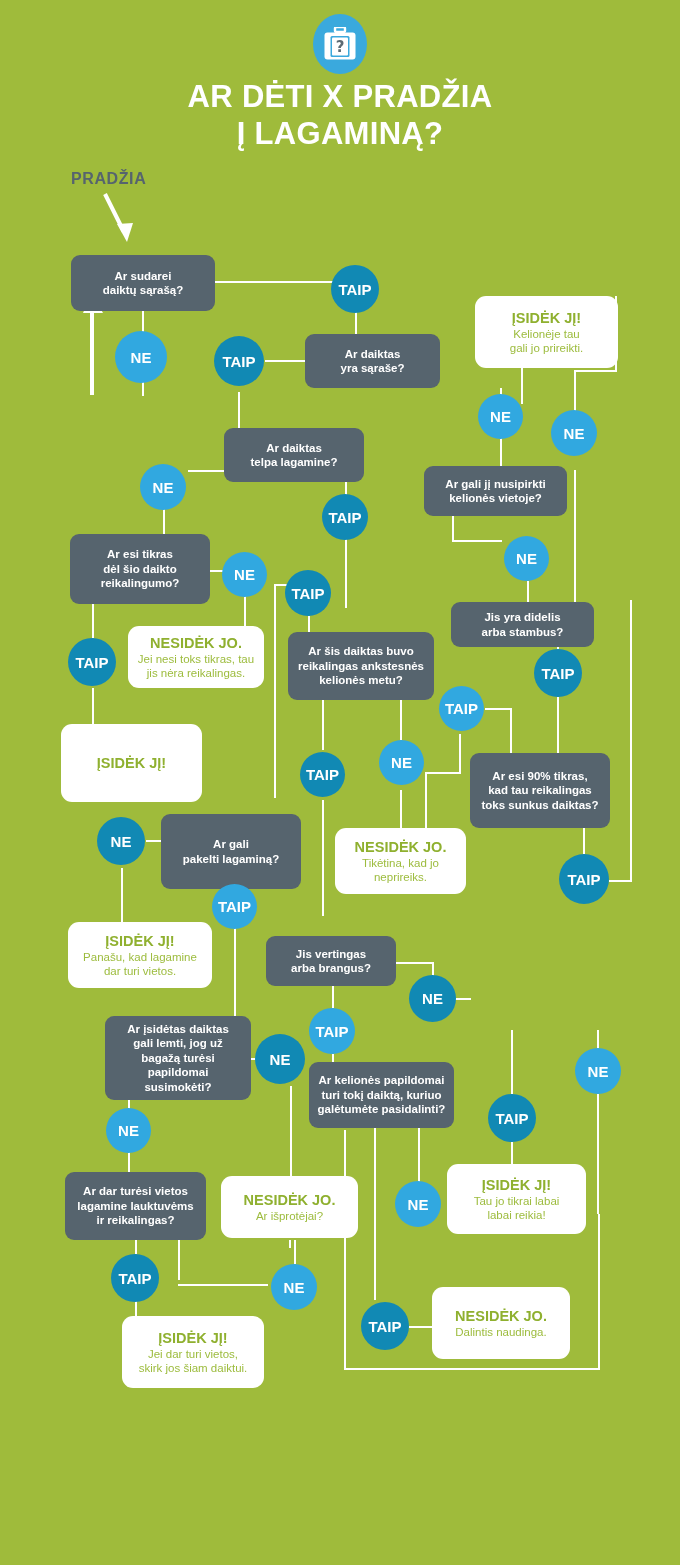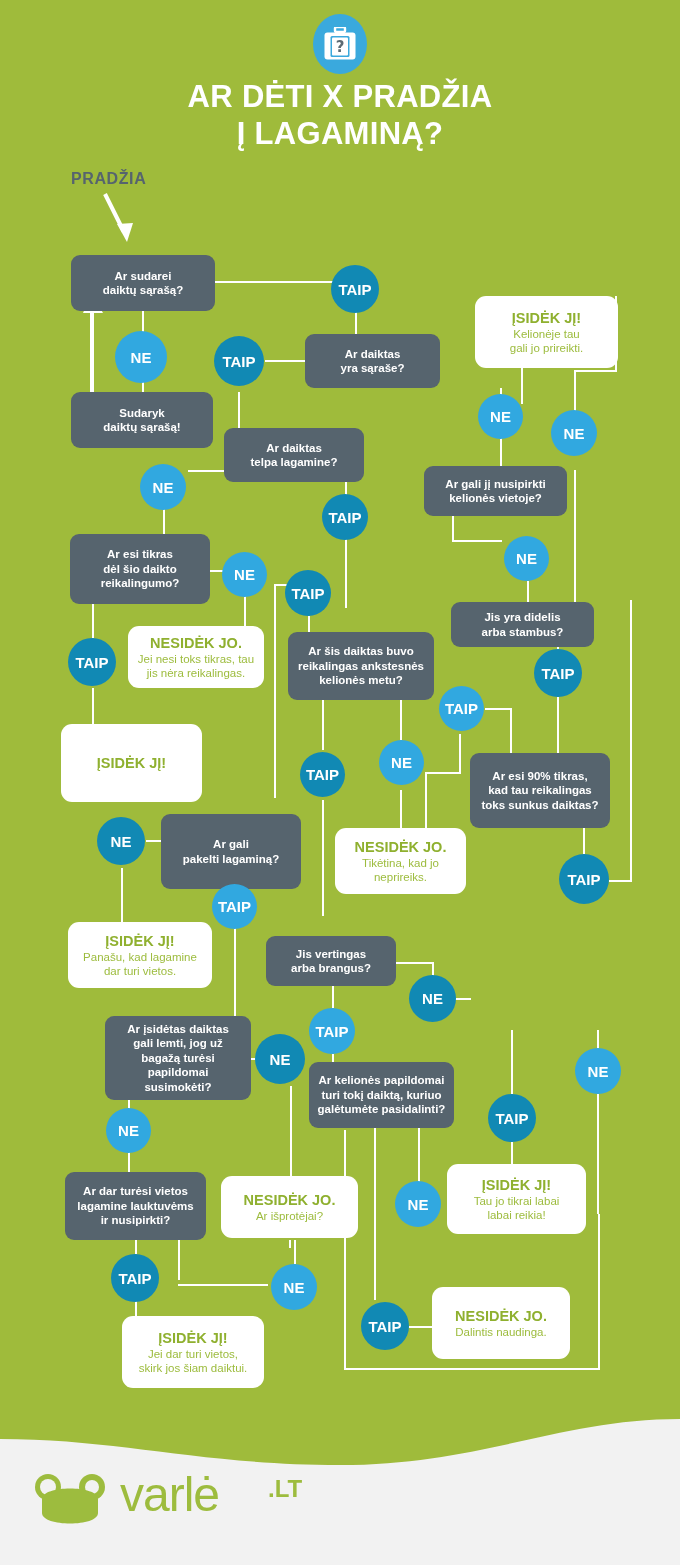--- a/index.html
+++ b/index.html
@@ -222,24 +222,20 @@
 
   <div class="ln lnv" style="left:344px;top:1130px;height:240px;"></div>
   <div class="ln lnh" style="left:344px;top:1368px;width:256px;"></div>
   <div class="ln lnv" style="left:598px;top:1214px;height:156px;"></div>
 
   <div class="node q" style="left:71px;top:255px;width:144px;height:56px;">
     <span style="white-space:pre-line">Ar sudarei
 daiktų sąrašą?</span>
   </div>
 
-  <div class="node q" style="left:71px;top:392px;width:142px;height:56px;">
-    <span style="white-space:pre-line">Sudaryk
-daiktų sąrašą!</span>
-  </div>
 
   <div class="node q" style="left:305px;top:334px;width:135px;height:54px;">
     <span style="white-space:pre-line">Ar daiktas
 yra sąraše?</span>
   </div>
 
   <div class="node q" style="left:224px;top:428px;width:140px;height:54px;">
     <span style="white-space:pre-line">Ar daiktas
 telpa lagamine?</span>
   </div>
@@ -292,21 +288,21 @@
 
   <div class="node q" style="left:309px;top:1062px;width:145px;height:66px;">
     <span style="white-space:pre-line">Ar kelionės papildomai
 turi tokį daiktą, kuriuo
 galėtumėte pasidalinti?</span>
   </div>
 
   <div class="node q" style="left:65px;top:1172px;width:141px;height:68px;">
     <span style="white-space:pre-line">Ar dar turėsi vietos
 lagamine lauktuvėms
-ir nusipirkti?</span>
+ir reikalingas?</span>
   </div>
 
   <div class="node ans" style="left:475px;top:296px;width:143px;height:72px;">
     <div class="ah">ĮSIDĖK JĮ!</div>
     <div class="ab" style="white-space:pre-line">Kelionėje tau
 gali jo prireikti.</div>
   </div>
 
   <div class="node ans" style="left:128px;top:626px;width:136px;height:62px;">
     <div class="ah">NESIDĖK JO.</div>
@@ -430,30 +426,14 @@
   <div class="circ ne" style="left:395px;top:1181px;width:46px;height:46px;">
     <span>NE</span>
   </div>
   <div class="circ ne" style="left:271px;top:1264px;width:46px;height:46px;">
     <span>NE</span>
   </div>
   <div class="circ taip" style="left:361px;top:1302px;width:48px;height:48px;">
     <span>TAIP</span>
   </div>
 
-  <div class="footer">
-    <svg class="wave" width="680" height="60" viewBox="0 0 680 60" preserveAspectRatio="none" xmlns="http://www.w3.org/2000/svg">
-      <path d="M0,0 L680,0 L680,6 C560,6 480,52 340,52 C200,52 120,26 0,26 Z" fill="#9fbb3b"></path>
-    </svg>
-
-    <svg class="logo" width="86" height="62" viewBox="0 0 86 62" xmlns="http://www.w3.org/2000/svg">
-      <circle cx="14" cy="14" r="13" fill="#9dbc3e"></circle>
-      <circle cx="14" cy="14" r="8" fill="#f2f2f2"></circle>
-      <circle cx="58" cy="14" r="13" fill="#9dbc3e"></circle>
-      <circle cx="58" cy="14" r="7" fill="#f2f2f2"></circle>
-      <path d="M8 26 C8 12 64 12 64 26 L64 40 C64 54 8 54 8 40 Z" fill="#9dbc3e"></path>
-    </svg>
-
-    <div class="logo-txt">varlė</div>
-    <div class="logo-lt">.LT</div>
-  </div>
 
 </div>
 
 </body></html>

